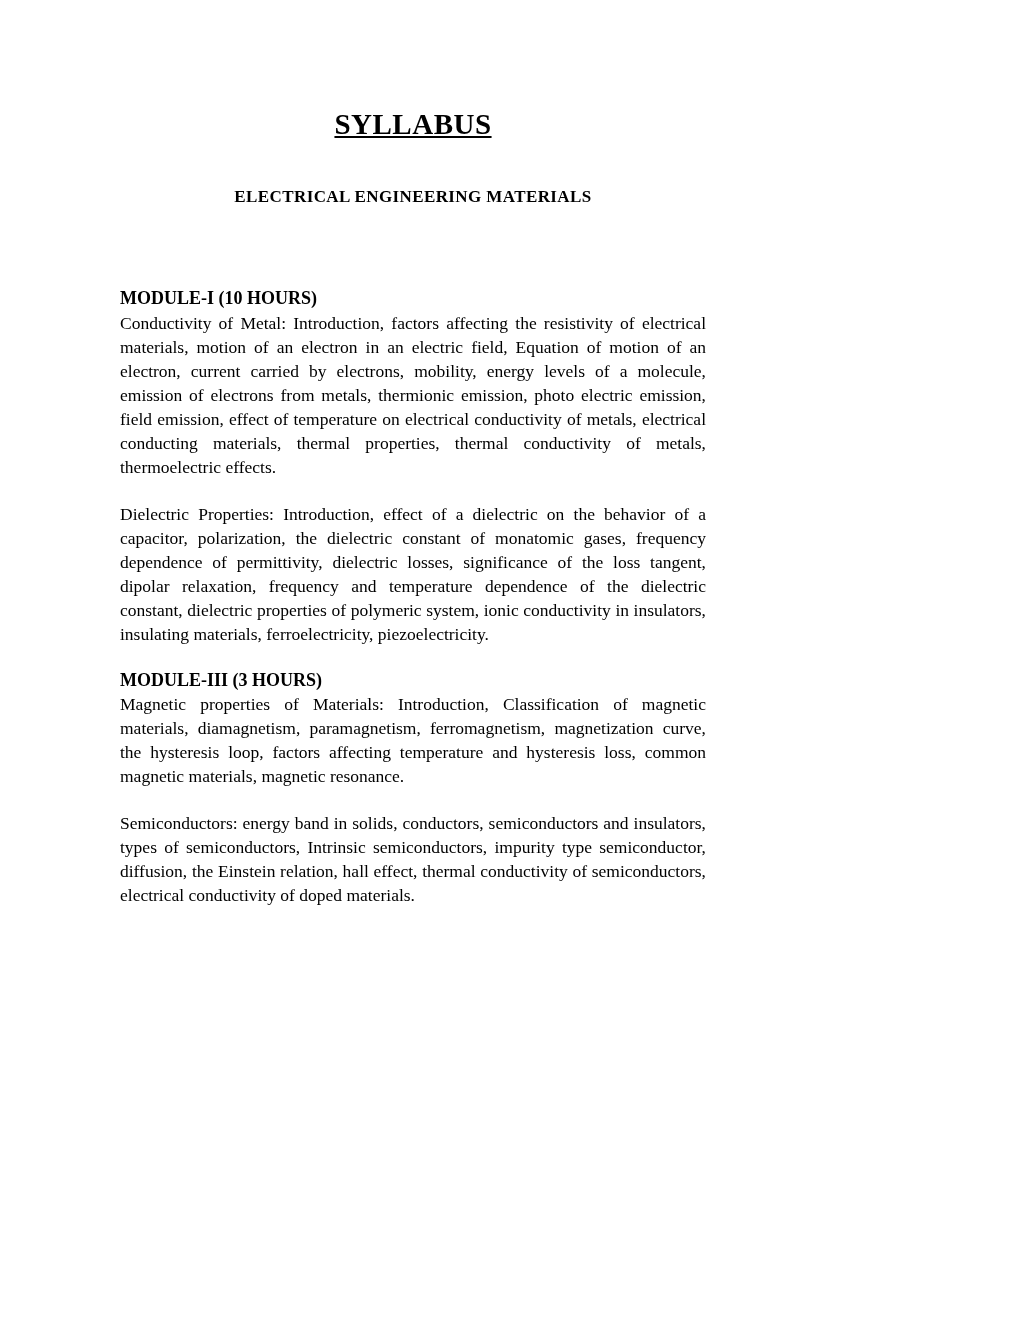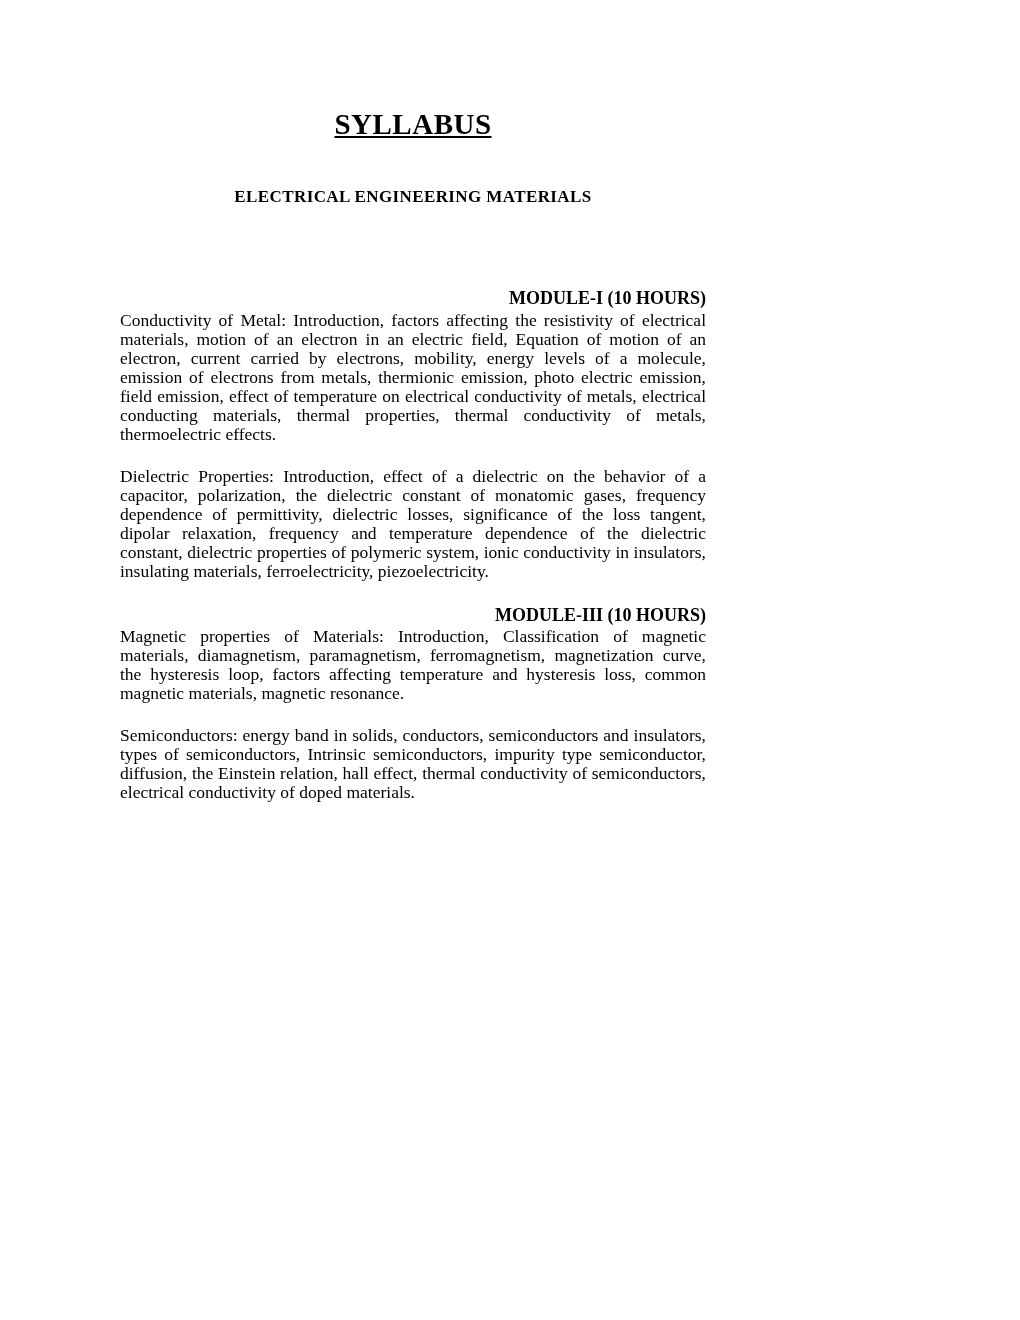--- a/index.html
+++ b/index.html
@@ -34,25 +34,24 @@
   .modules {
     margin-top: 80px;
   }
   .module {
     margin-bottom: 23px;
   }
   .module-heading {
     font-size: 18px;
     font-weight: bold;
     line-height: 23.5px;
-    text-align: right;
   }
   .module-body {
     font-size: 17.5px;
-    line-height: 19px;
+    line-height: 24px;
     text-align: justify;
   }
 </style>
 </head>
 <body>
 
 <div class="page">
 
   <h1 class="doc-title">SYLLABUS</h1>
 
@@ -63,21 +62,21 @@
     <section class="module">
       <h3 class="module-heading">MODULE-I (10 HOURS)</h3>
       <p class="module-body">Conductivity of Metal: Introduction, factors affecting the resistivity of electrical materials, motion of an electron in an electric field, Equation of motion of an electron, current carried by electrons, mobility, energy levels of a molecule, emission of electrons from metals, thermionic emission, photo electric emission, field emission, effect of temperature on electrical conductivity of metals, electrical conducting materials, thermal properties, thermal conductivity of metals, thermoelectric effects.</p>
     </section>
 
     <section class="module">
       <p class="module-body">Dielectric Properties: Introduction, effect of a dielectric on the behavior of a capacitor, polarization, the dielectric constant of monatomic gases, frequency dependence of permittivity, dielectric losses, significance of the loss tangent, dipolar relaxation, frequency and temperature dependence of the dielectric constant, dielectric properties of polymeric system, ionic conductivity in insulators, insulating materials, ferroelectricity, piezoelectricity.</p>
     </section>
 
     <section class="module">
-      <h3 class="module-heading">MODULE-III (10 HOURS)</h3>
+      <h3 class="module-heading">MODULE-III (3 HOURS)</h3>
       <p class="module-body">Magnetic properties of Materials: Introduction, Classification of magnetic materials, diamagnetism, paramagnetism, ferromagnetism, magnetization curve, the hysteresis loop, factors affecting temperature and hysteresis loss, common magnetic materials, magnetic resonance.</p>
     </section>
 
     <section class="module">
       <p class="module-body">Semiconductors: energy band in solids, conductors, semiconductors and insulators, types of semiconductors, Intrinsic semiconductors, impurity type semiconductor, diffusion, the Einstein relation, hall effect, thermal conductivity of semiconductors, electrical conductivity of doped materials.</p>
     </section>
 
   </div>
 </div>
 

